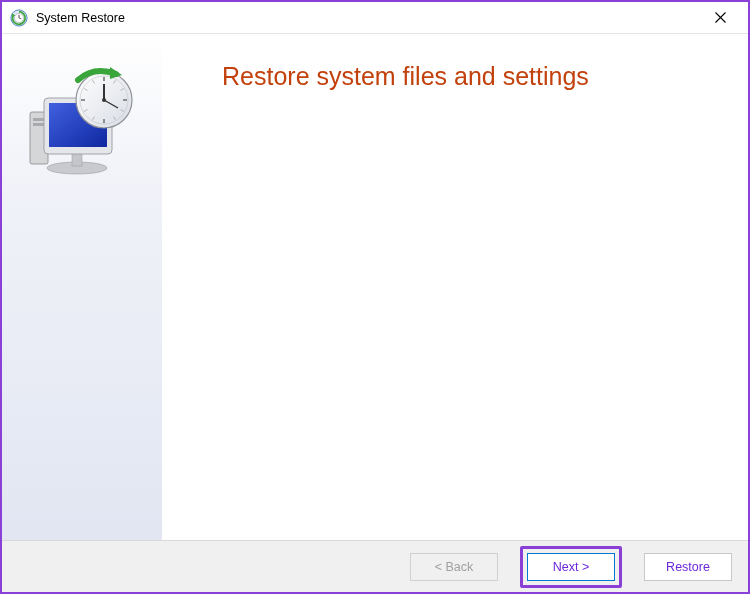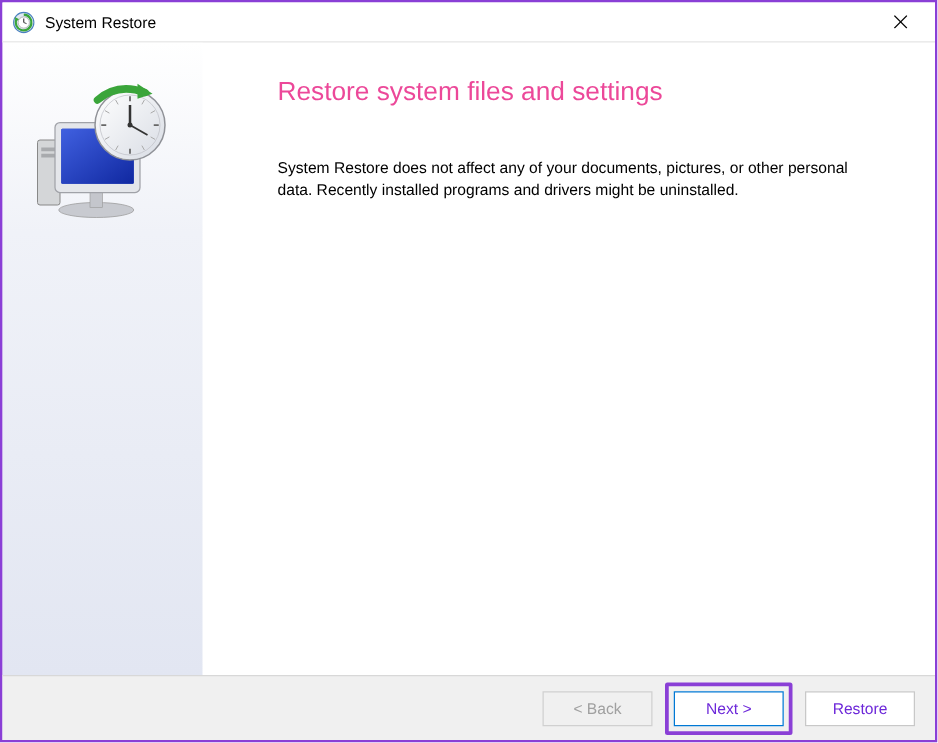--- a/index.html
+++ b/index.html
@@ -68,41 +68,41 @@
       width: 120px;
       height: 120px;
       position: relative;
       margin-top: 10px;
     }
     .main {
       flex: 1;
       padding: 28px 40px 20px 60px;
     }
     .heading {
-      font-size: 21px;
-      color: #ec4899;
+      font-size: 25px;
+      color: #c2410c;
       font-weight: 400;
       margin-bottom: 40px;
     }
     .para {
       font-size: 12.5px;
       color: #000;
       line-height: 1.4;
       margin-bottom: 22px;
       max-width: 460px;
     }
     .footer {
       height: 52px;
       background: #f0f0f0;
       border-top: 1px solid #d8d8d8;
       display: flex;
       justify-content: flex-end;
       align-items: center;
       padding: 0 16px;
-      gap: 10px;
+      gap: 22px;
     }
     .btn {
       min-width: 88px;
       height: 28px;
       background: #fff;
       border: 1px solid #c8c8c8;
       font-size: 12.5px;
       color: #6d28d9;
       cursor: pointer;
       font-family: inherit;
@@ -197,21 +197,20 @@
           <circle cx="82" cy="36" r="2" fill="#333"></circle>
 
           <path d="M 56 16 Q 72 2 94 10" fill="none" stroke="#3aa53a" stroke-width="6" stroke-linecap="round"></path>
           <polygon points="88,3 100,11 88,15" fill="#3aa53a"></polygon>
         </svg>
       </div>
     </div>
 
     <div class="main">
       <h1 class="heading">Restore system files and settings</h1>
-      <p class="para">System Restore does not affect any of your documents, pictures, or other personal data. Recently installed programs and drivers might be uninstalled.</p>
     </div>
   </div>
 
   <div class="footer">
     <button class="btn btn-disabled">&lt; Back</button>
     <div class="highlight-box">
       <button class="btn btn-primary">Next &gt;</button>
     </div>
     <button class="btn">Restore</button>
   </div>

